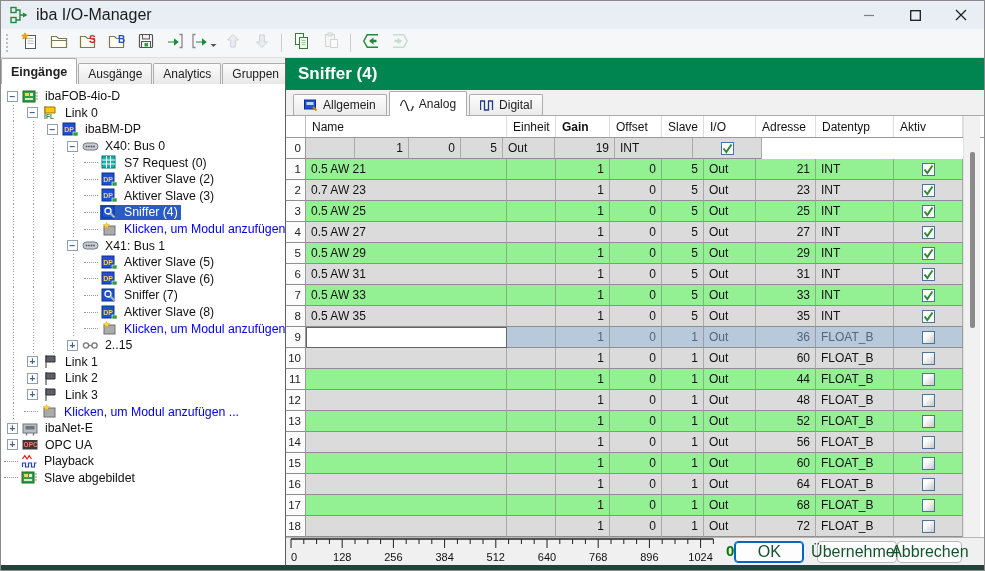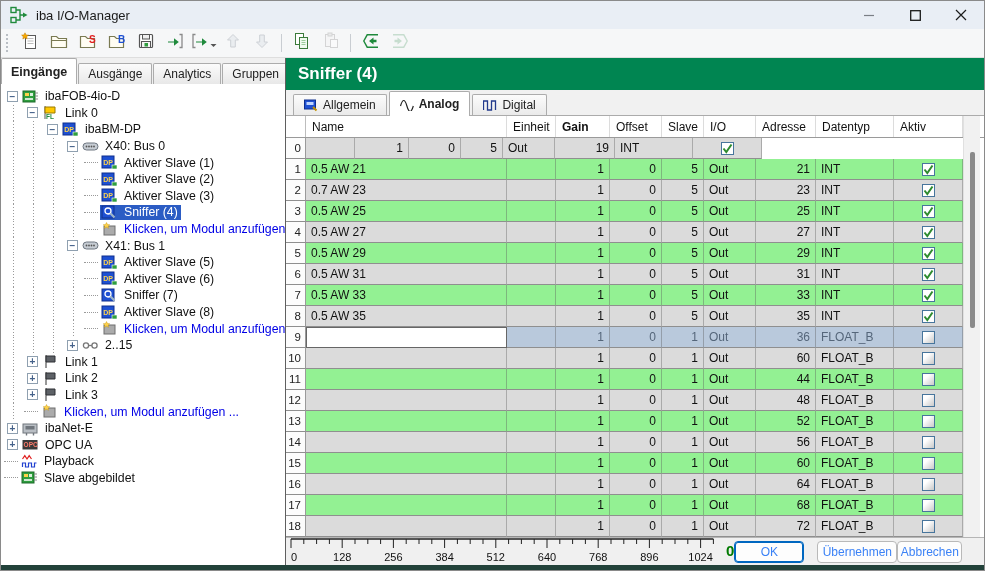--- a/index.html
+++ b/index.html
@@ -3,21 +3,21 @@
 <meta charset="utf-8">
 <style>
   html,body{margin:0;padding:0;background:#cfcfcf;}
   *{box-sizing:border-box;}
   body{font-family:"Liberation Sans",sans-serif;-webkit-font-smoothing:antialiased;}
   .window{width:985px;height:571px;border:1px solid #8a8a8a;display:flex;flex-direction:column;background:#fff;overflow:hidden;}
 
   
   .titlebar{height:28px;background:#E9EEF5;display:flex;align-items:center;padding-left:9px;flex:0 0 auto;}
   .app-icon{width:18px;height:18px;display:inline-flex;}
-  .title-text{font-size:13px;color:#1b1b1b;margin-left:8px;}
+  .title-text{font-size:16px;color:#1b1b1b;margin-left:8px;}
   .win-controls{margin-left:auto;display:flex;height:100%;}
   .win-btn{width:46px;height:100%;display:flex;align-items:center;justify-content:center;}
 
   
   .toolbar{height:29px;background:#F6F7F8;border-bottom:1px solid #DEDEDE;display:flex;align-items:center;padding-left:3px;flex:0 0 auto;}
   .grip{width:5px;height:18px;margin:0 4px 0 2px;border-left:2px dotted #B9BEC4;}
   .tbtn{width:25px;height:24px;display:flex;align-items:center;justify-content:center;border-radius:3px;margin:0 2px;}
   .tbtn.disabled{opacity:.45;}
   .tbtn .caret{margin-left:1px;}
   .tsep{width:1px;height:18px;background:#C9CDD2;margin:0 5px;}
@@ -41,21 +41,21 @@
   .tlabel{padding:0 2px;}
   .trow.tsel .node{background:#2B5CC4;}
   .trow.tsel .tlabel{color:#fff;}
   .trow.tlink .tlabel{color:#0000E6;}
 
   
   .rightpanel{flex:1;display:flex;flex-direction:column;min-width:0;background:#fff;}
   .green-header{height:32px;background:#008551;color:#fff;display:flex;align-items:center;padding-left:12px;font-size:17px;font-weight:bold;flex:0 0 auto;}
   .dtabs{height:26px;background:#F1F1F1;display:flex;align-items:flex-end;padding-left:7px;border-bottom:1px solid #ABABAB;flex:0 0 auto;}
   .dtab{height:21px;display:flex;align-items:center;gap:5px;padding:0 10px;font-size:12px;background:linear-gradient(#FCFCFC,#EAEAEA);border:1px solid #ACACAC;border-bottom:none;border-radius:2px 2px 0 0;margin-right:2px;color:#222;}
-  .dtab.active{height:25px;background:#fff;font-weight:bold;margin-bottom:-1px;}
+  .dtab.active{height:25px;background:#fff;font-weight:normal;margin-bottom:-1px;}
   .dtab .icon{display:inline-flex;}
 
   
   .tablewrap{height:421px;position:relative;flex:0 0 auto;background:#fff;overflow:hidden;}
   .thead{display:flex;height:22px;background:#fff;border-bottom:1px solid #9a9a9a;}
   .hcell{font-size:12px;color:#111;display:flex;align-items:center;padding-left:6px;border-right:1px solid #DCDCDC;overflow:hidden;}
   .hcell.num{border-right:1px solid #BDBDBD;}
   .trow2{display:flex;height:21px;}
   .cell{font-size:12px;color:#111;display:flex;align-items:center;padding:0 5px;border-right:1px solid rgba(90,90,90,.38);border-bottom:1px solid #8F8F8F;overflow:hidden;white-space:nowrap;}
   .cell.r{justify-content:flex-end;}
@@ -67,21 +67,21 @@
   .trow2.sel .cell.editcell{background:#fff;border:1px solid #666;}
   .cb{width:13px;height:13px;border:1px solid #47759c;background:#fff;display:flex;align-items:center;justify-content:center;}
   .cb.off{background:linear-gradient(135deg,#ffffff 30%,#c9c9c9);}
   .vscroll{position:absolute;top:0;right:4px;width:17px;height:100%;background:#F1F1F1;border-left:1px solid #E0E0E0;}
   .vthumb{position:absolute;left:6px;width:5px;top:36px;height:176px;background:#8a8a8a;border-radius:2px;}
 
   
   .dfooter{flex:1;background:#F0F0F0;border-top:1px solid #B5B5B5;display:flex;align-items:center;padding:0 22px 0 2px;min-height:0;}
   .ruler{flex:0 0 auto;}
   .counter{font-size:15px;font-weight:bold;color:#007A00;margin:0 0 2px 8px;}
-  .btn{height:22px;background:#FDFDFD;border:1px solid #B9B9B9;border-radius:4px;font-size:12px;color:#3b82f6;display:flex;align-items:center;justify-content:center;font-family:"Liberation Sans",sans-serif;}
+  .btn{height:22px;background:#FDFDFD;border:1px solid #B9B9B9;border-radius:4px;font-size:16px;color:#14532d;display:flex;align-items:center;justify-content:center;font-family:"Liberation Sans",sans-serif;}
   .btn.focused{border:1px solid #0067C0;box-shadow:0 0 0 1px #0067C0 inset;}
   .btn.ok{width:70px;margin-left:auto;}
   .btn.apply{width:80px;margin-left:13px;}
   .btn.cancel{width:65px;margin-left:0;}
 </style>
 </head>
 <body>
 
 <div class="window">
 
@@ -288,26 +288,25 @@
           </div>
           <div class="trow">
             <span class="guide"></span>
             <span class="guide"></span>
             <span class="guide"></span>
             <span class="guide"></span>
             <span class="hstub"></span>
             <span class="node">
               <span class="ticon">
                 <svg viewBox="0 0 17 15" width="17" height="15">
-                  <rect x="1" y="1" width="12" height="12" fill="#1E50D2" stroke="#0E2E8E"></rect>
-                  <text x="2.2" y="10" font-size="7" font-weight="bold" fill="#FFD24A">DP</text>
-                  <rect x="11" y="10" width="5" height="4" fill="#2F9E3F" stroke="#fff" stroke-width="0.6"></rect>
-                </svg>
-              </span>
-              <span class="tlabel">Aktiver Slave (1)</span>
+                  <rect x="1" y="1" width="13" height="12" fill="#19B0B0" stroke="#0A7070"></rect>
+                  <path d="M1 5h13M1 9h13M5.5 1v12M9.5 1v12" stroke="#fff"></path>
+                </svg>
+              </span>
+              <span class="tlabel">S7 Request (0)</span>
             </span>
           </div>
           <div class="trow">
             <span class="guide"></span>
             <span class="guide"></span>
             <span class="guide"></span>
             <span class="guide"></span>
             <span class="hstub"></span>
             <span class="node">
               <span class="ticon">

